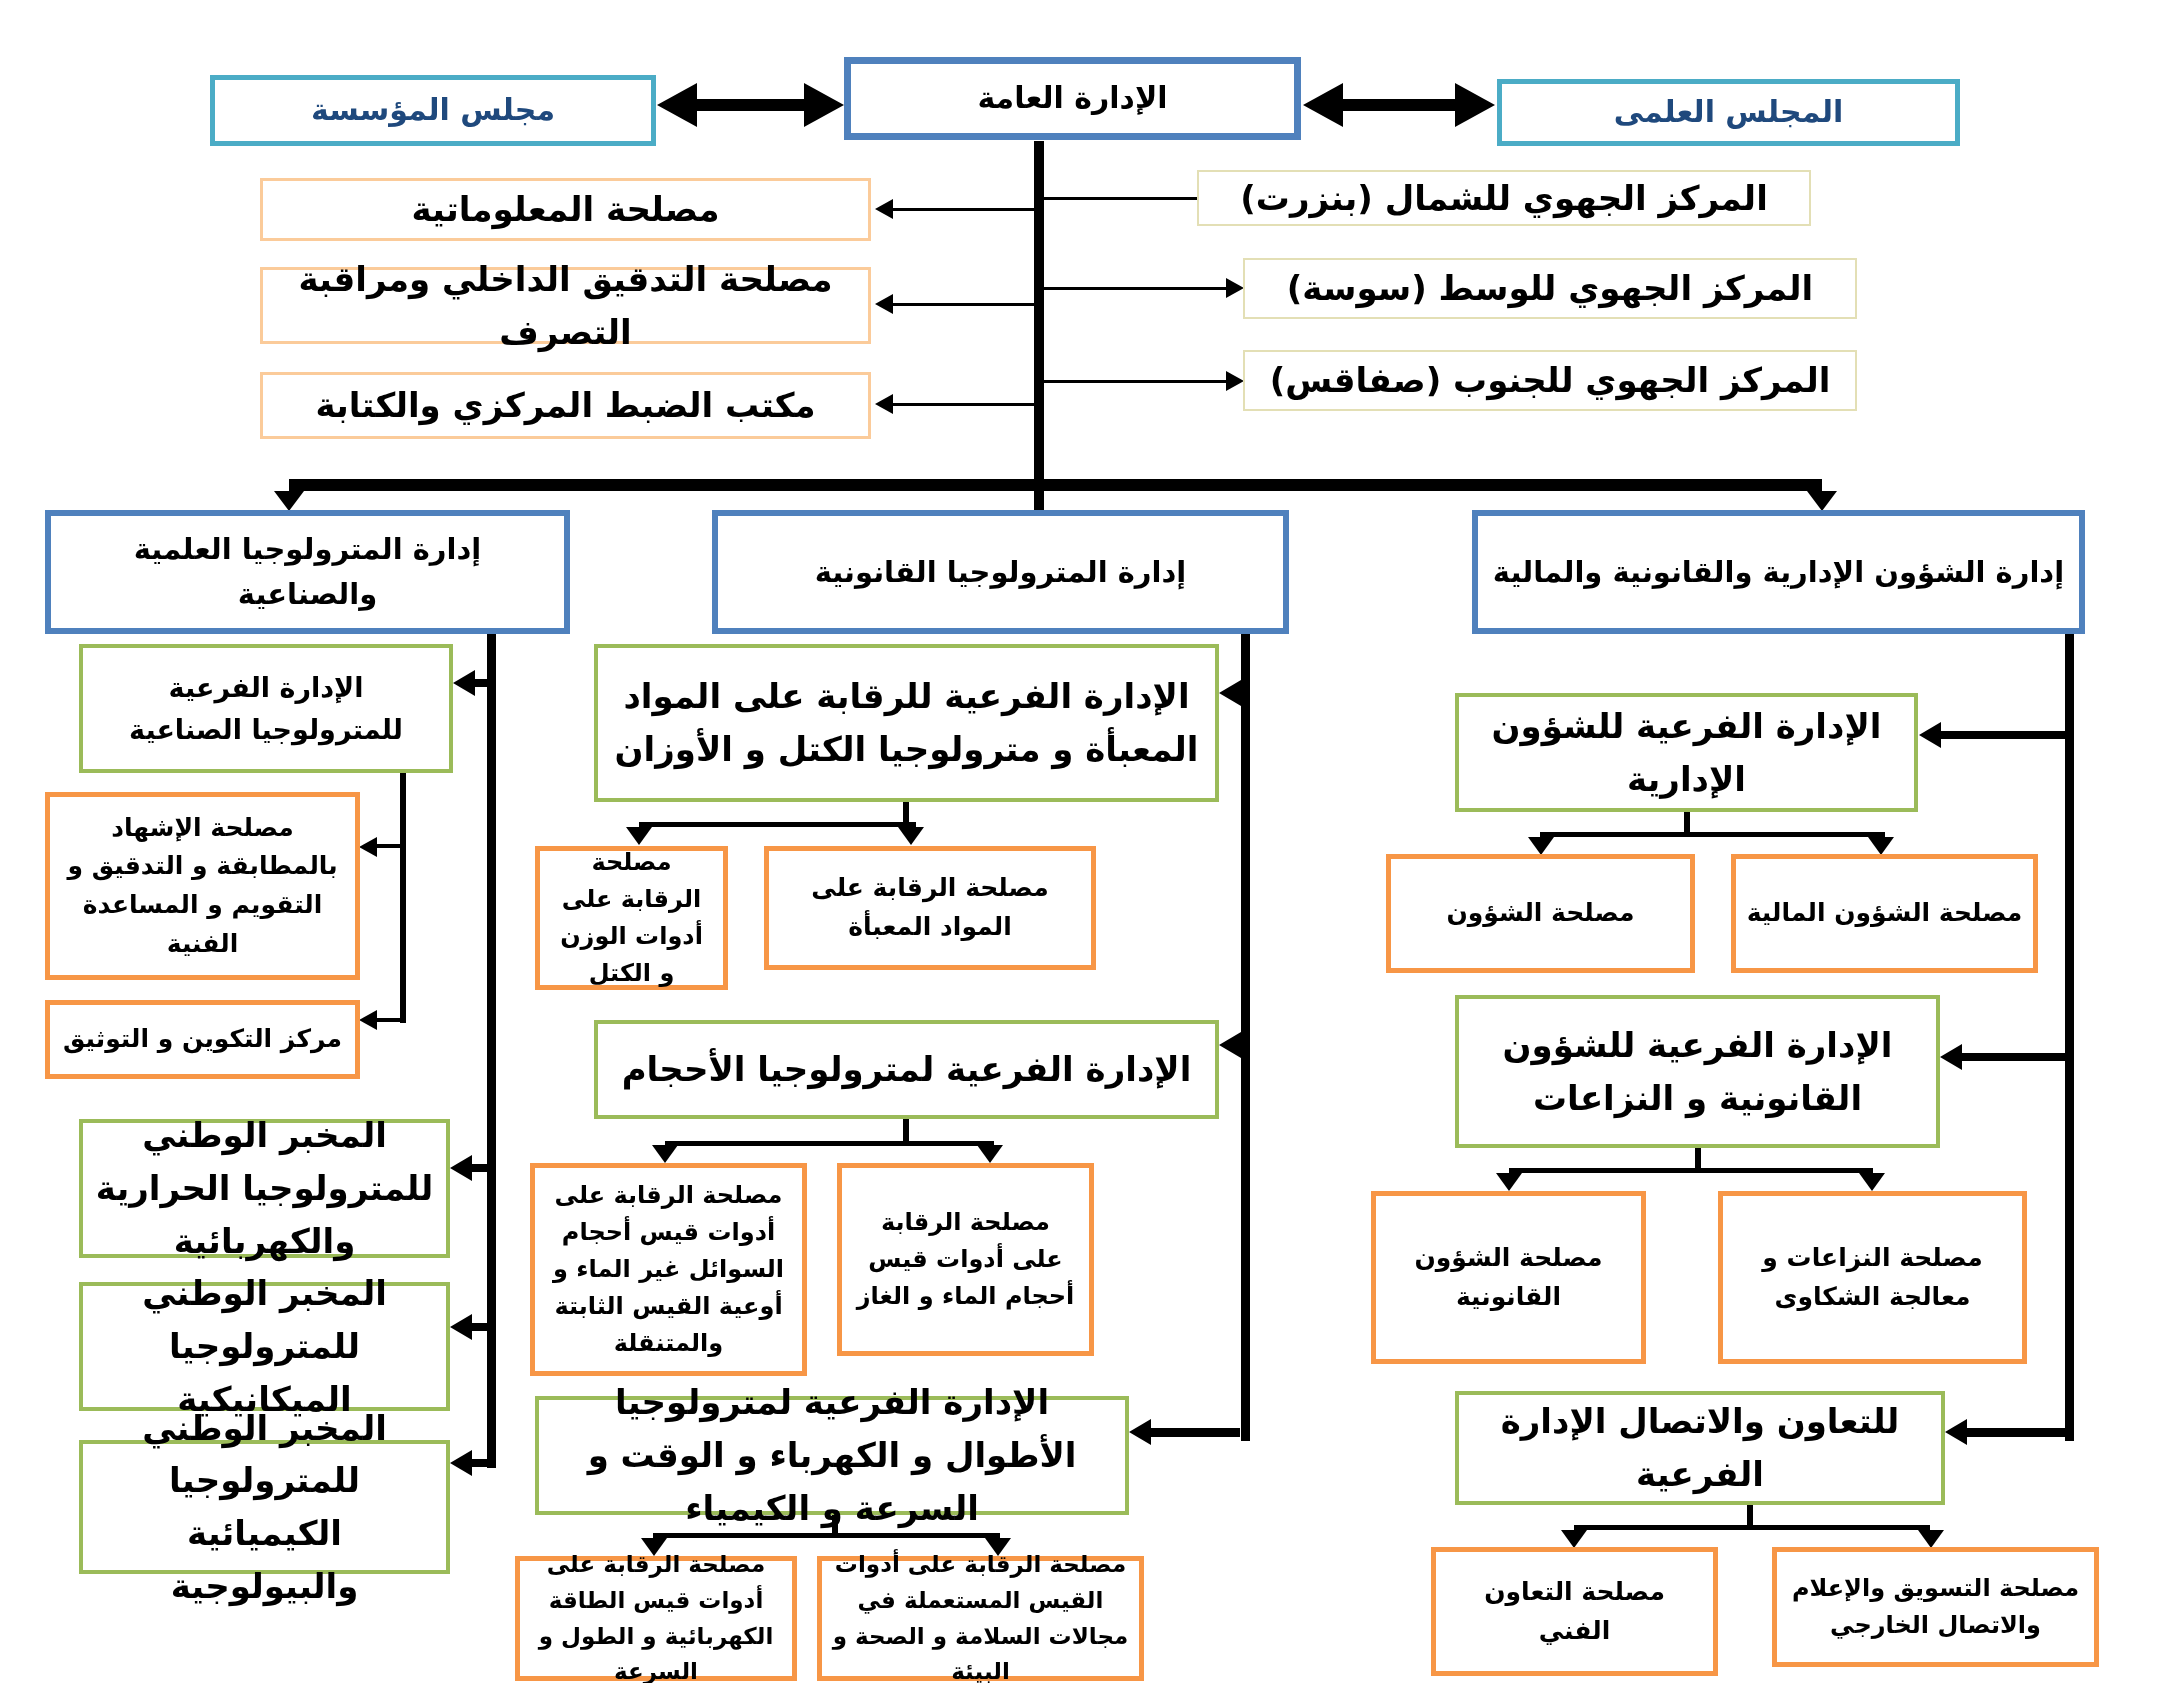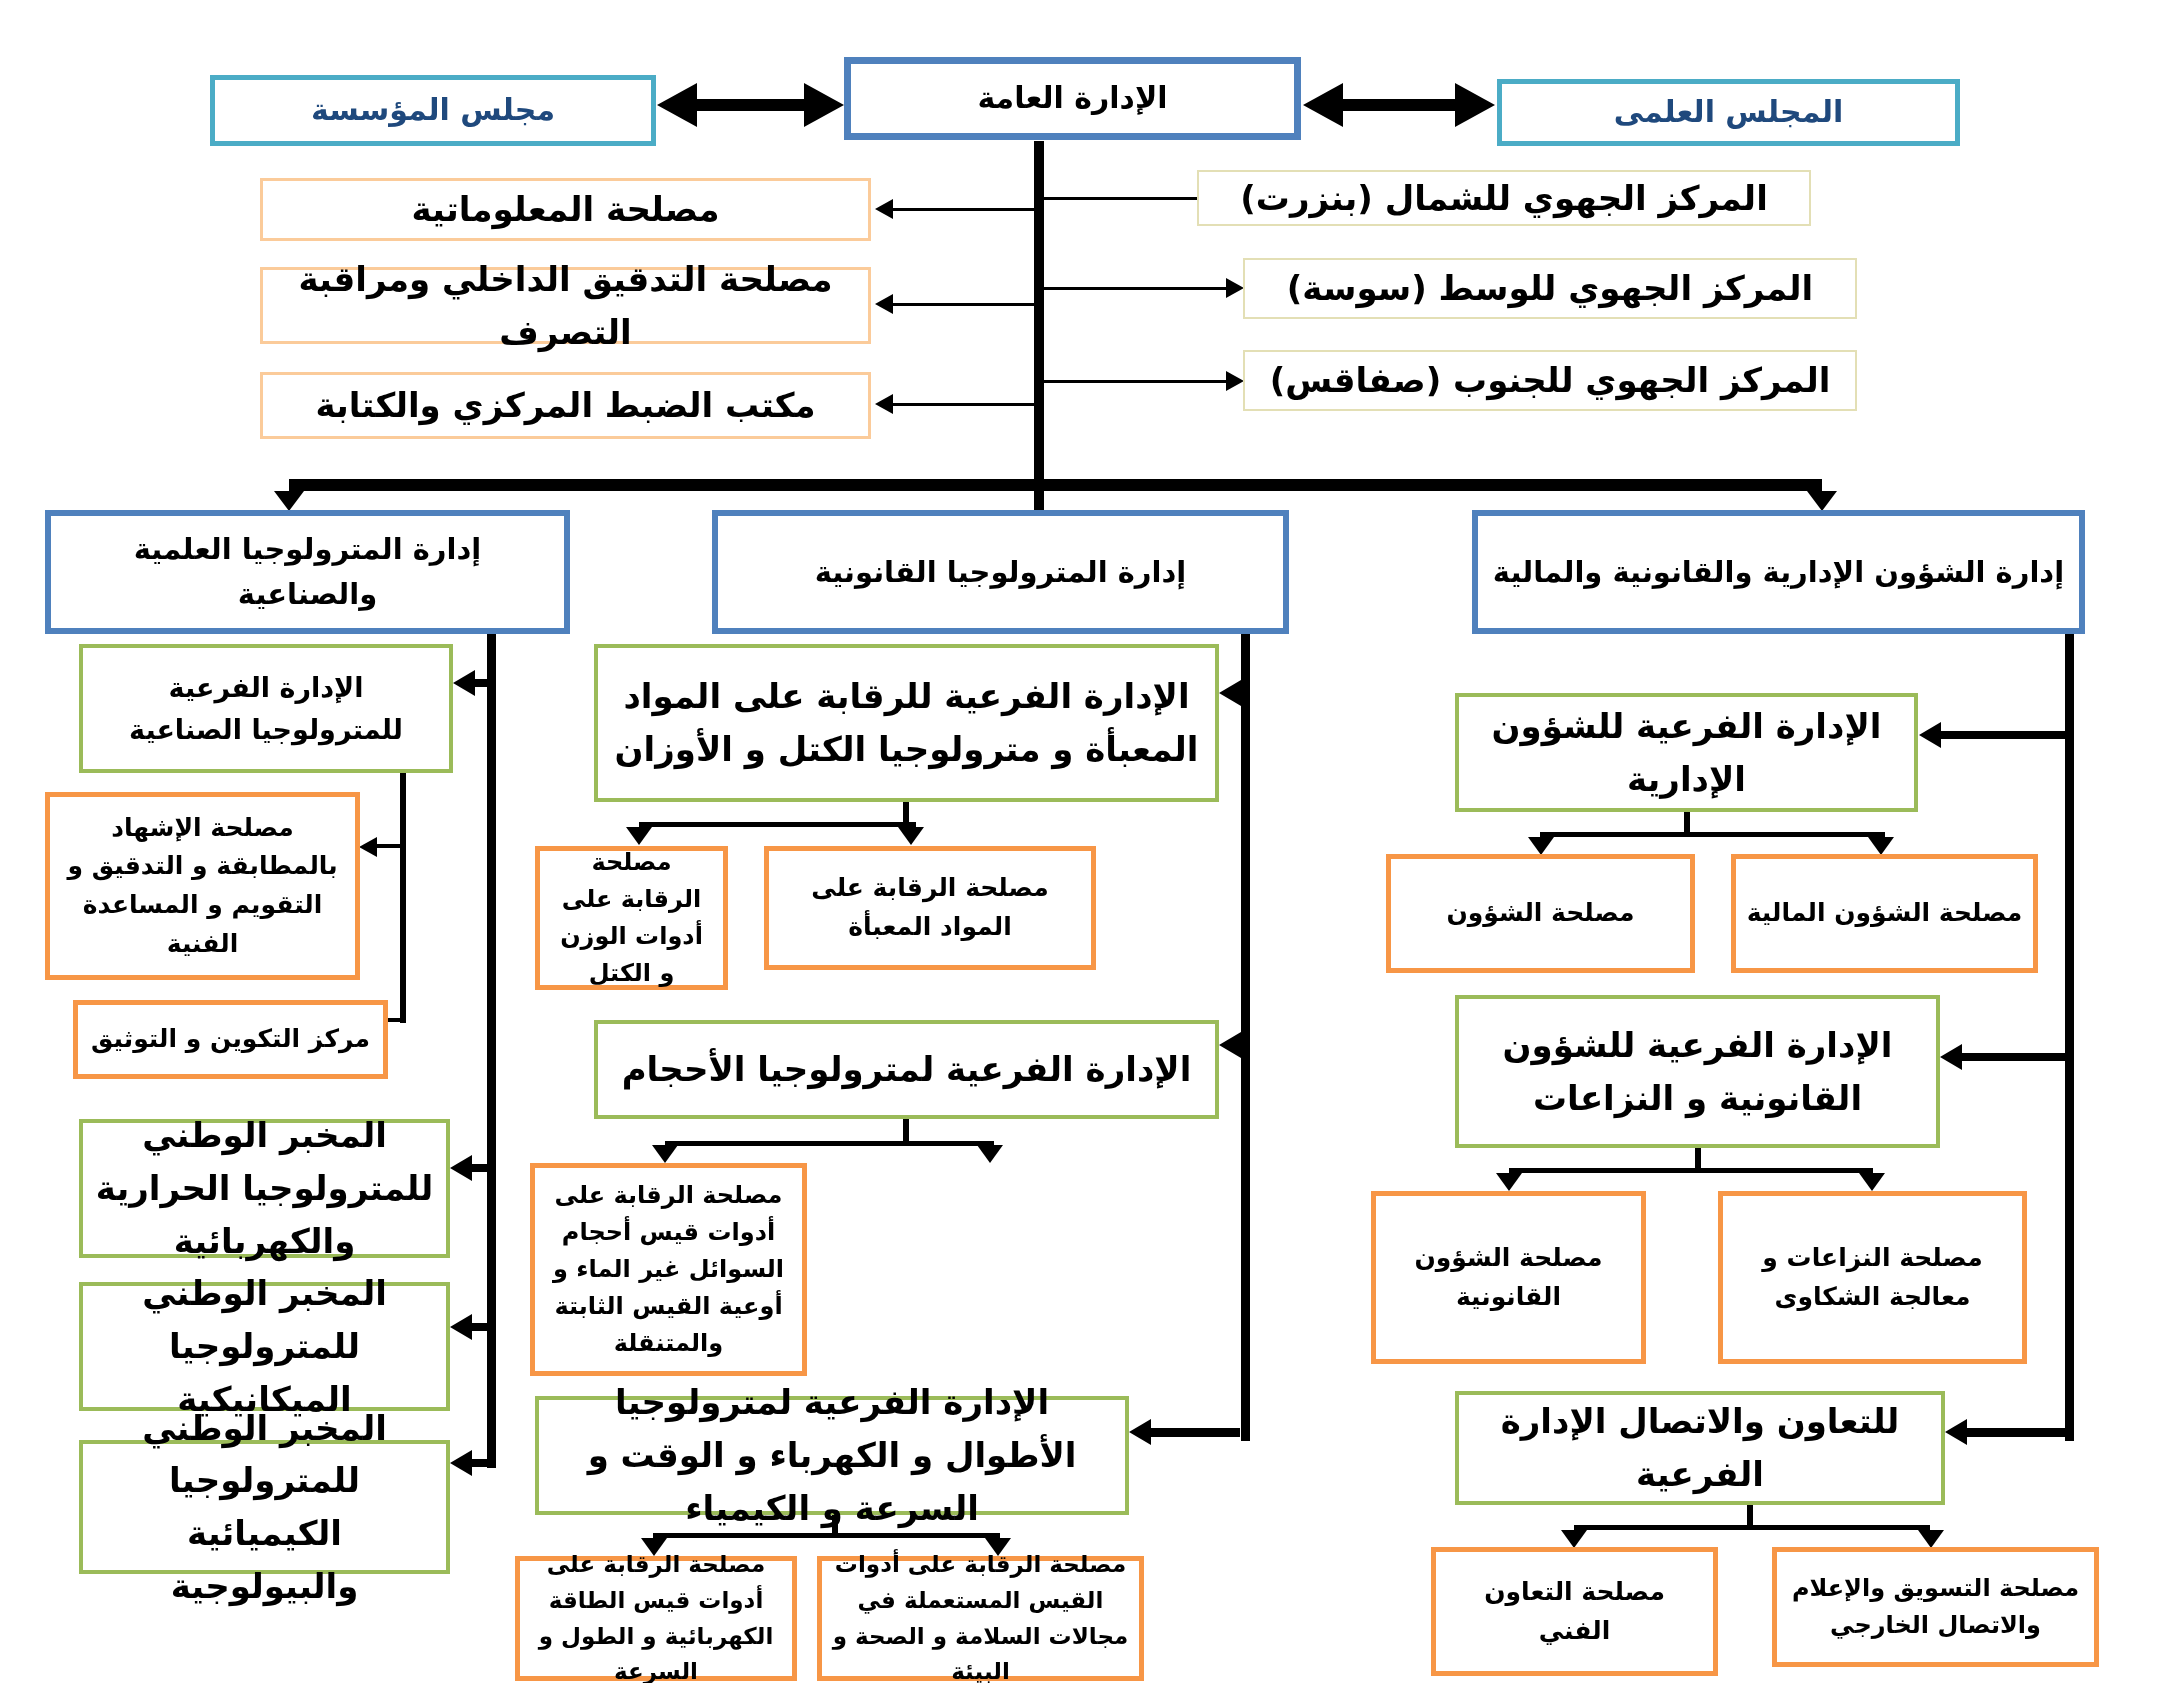--- a/index.html
+++ b/index.html
@@ -134,30 +134,31 @@
   <div class="box khaki t26" style="left:1197px;top:170px;width:614px;height:56px;">المركز الجهوي للشمال (بنزرت)</div>
   <div class="box khaki t26" style="left:1243px;top:258px;width:614px;height:61px;">المركز الجهوي للوسط (سوسة)</div>
   <div class="box khaki t26" style="left:1243px;top:350px;width:614px;height:61px;">المركز الجهوي للجنوب (صفاقس)</div>
 
   <div class="box blue t29" style="left:45px;top:510px;width:525px;height:124px;">إدارة المترولوجيا العلمية والصناعية</div>
   <div class="box blue t29" style="left:712px;top:510px;width:577px;height:124px;">إدارة المترولوجيا القانونية</div>
   <div class="box blue t29" style="left:1472px;top:510px;width:613px;height:124px;">إدارة الشؤون الإدارية والقانونية والمالية</div>
 
   <div class="box green t27" style="left:79px;top:644px;width:374px;height:129px;">الإدارة الفرعية للمترولوجيا الصناعية</div>
   <div class="box orange t25" style="left:45px;top:792px;width:315px;height:188px;">مصلحة الإشهاد بالمطابقة و التدقيق و التقويم و المساعدة الفنية</div>
-  <div class="box orange t25" style="left:45px;top:1000px;width:315px;height:79px;margin-left:28px;">مركز التكوين و التوثيق</div>
+  <div class="box orange t25" style="left:45px;top:1000px;width:315px;height:79px;">مركز التكوين و التوثيق</div>
   <div class="box green t26" style="left:79px;top:1119px;width:371px;height:139px;">المخبر الوطني للمترولوجيا الحرارية والكهربائية</div>
   <div class="box green t26" style="left:79px;top:1282px;width:371px;height:129px;">المخبر الوطني للمترولوجيا الميكانيكية</div>
   <div class="box green t26" style="left:79px;top:1440px;width:371px;height:134px;">المخبر الوطني للمترولوجيا الكيميائية والبيولوجية</div>
 
   <div class="box green t26" style="left:594px;top:644px;width:625px;height:158px;">الإدارة الفرعية للرقابة على المواد المعبأة و مترولوجيا الكتل و الأوزان</div>
   <div class="box orange t24" style="left:535px;top:846px;width:193px;height:144px;">مصلحة الرقابة على أدوات الوزن و الكتل</div>
   <div class="box orange t25" style="left:764px;top:846px;width:332px;height:124px;">مصلحة الرقابة على المواد المعبأة</div>
   <div class="box green t26" style="left:594px;top:1020px;width:625px;height:99px;">الإدارة الفرعية لمترولوجيا الأحجام</div>
   <div class="box orange t24" style="left:530px;top:1163px;width:277px;height:213px;">مصلحة الرقابة على أدوات قيس أحجام السوائل غير الماء و أوعية القيس الثابتة والمتنقلة</div>
+  <div class="box orange t24" style="left:837px;top:1163px;width:257px;height:193px;">مصلحة الرقابة على أدوات قيس أحجام الماء و الغاز</div>
   <div class="box green t26" style="left:535px;top:1396px;width:594px;height:119px;">الإدارة الفرعية لمترولوجيا الأطوال و الكهرباء و الوقت و السرعة و الكيمياء</div>
   <div class="box orange t23" style="left:515px;top:1556px;width:282px;height:125px;">مصلحة الرقابة على أدوات قيس الطاقة الكهربائية و الطول و السرعة</div>
   <div class="box orange t23" style="left:817px;top:1556px;width:327px;height:125px;">مصلحة الرقابة على أدوات القيس المستعملة في مجالات السلامة و الصحة و البيئة</div>
 
   <div class="box green t26" style="left:1455px;top:693px;width:463px;height:119px;">الإدارة الفرعية للشؤون الإدارية</div>
   <div class="box orange t25" style="left:1386px;top:854px;width:309px;height:119px;">مصلحة الشؤون</div>
   <div class="box orange t25" style="left:1731px;top:854px;width:307px;height:119px;">مصلحة الشؤون المالية</div>
   <div class="box green t26" style="left:1455px;top:995px;width:485px;height:153px;">الإدارة الفرعية للشؤون القانونية و النزاعات</div>
   <div class="box orange t25" style="left:1371px;top:1191px;width:275px;height:173px;">مصلحة الشؤون القانونية</div>
   <div class="box orange t25" style="left:1718px;top:1191px;width:309px;height:173px;">مصلحة النزاعات و معالجة الشكاوى</div>

